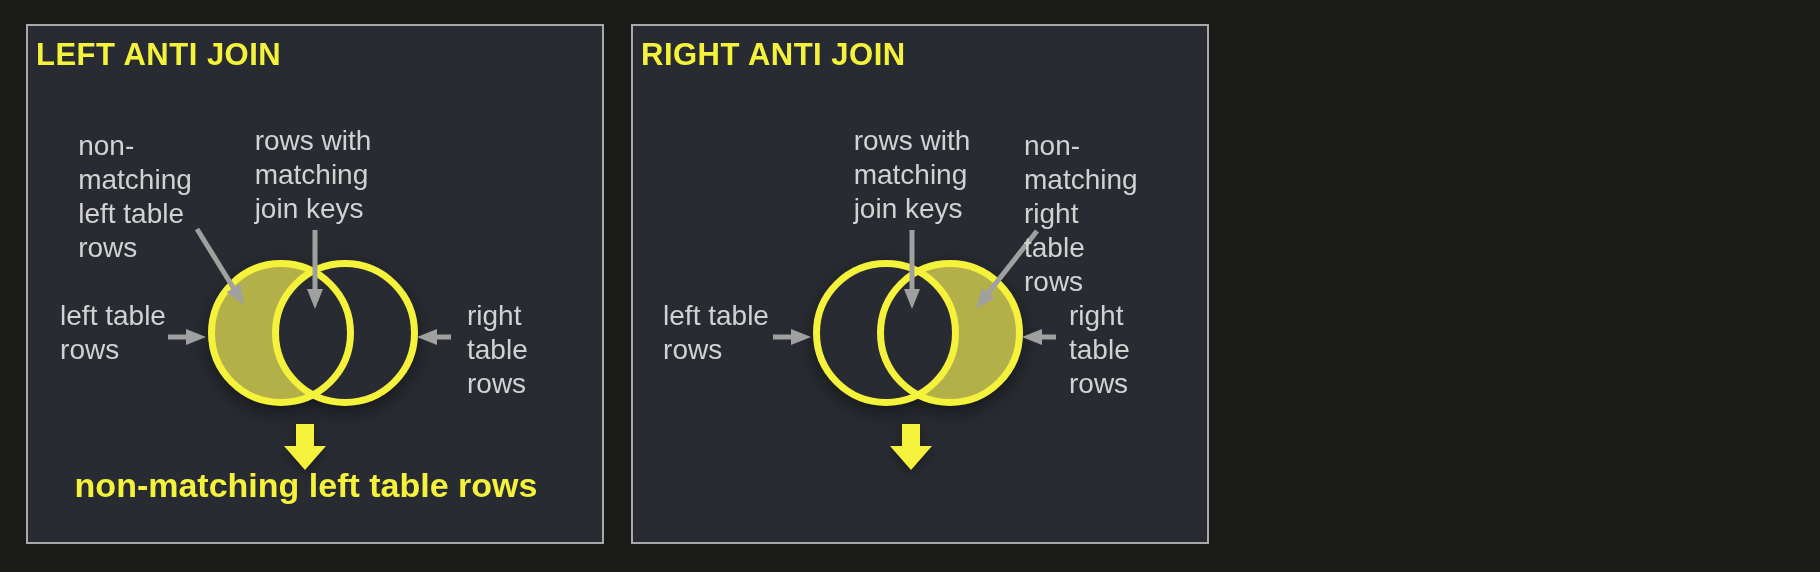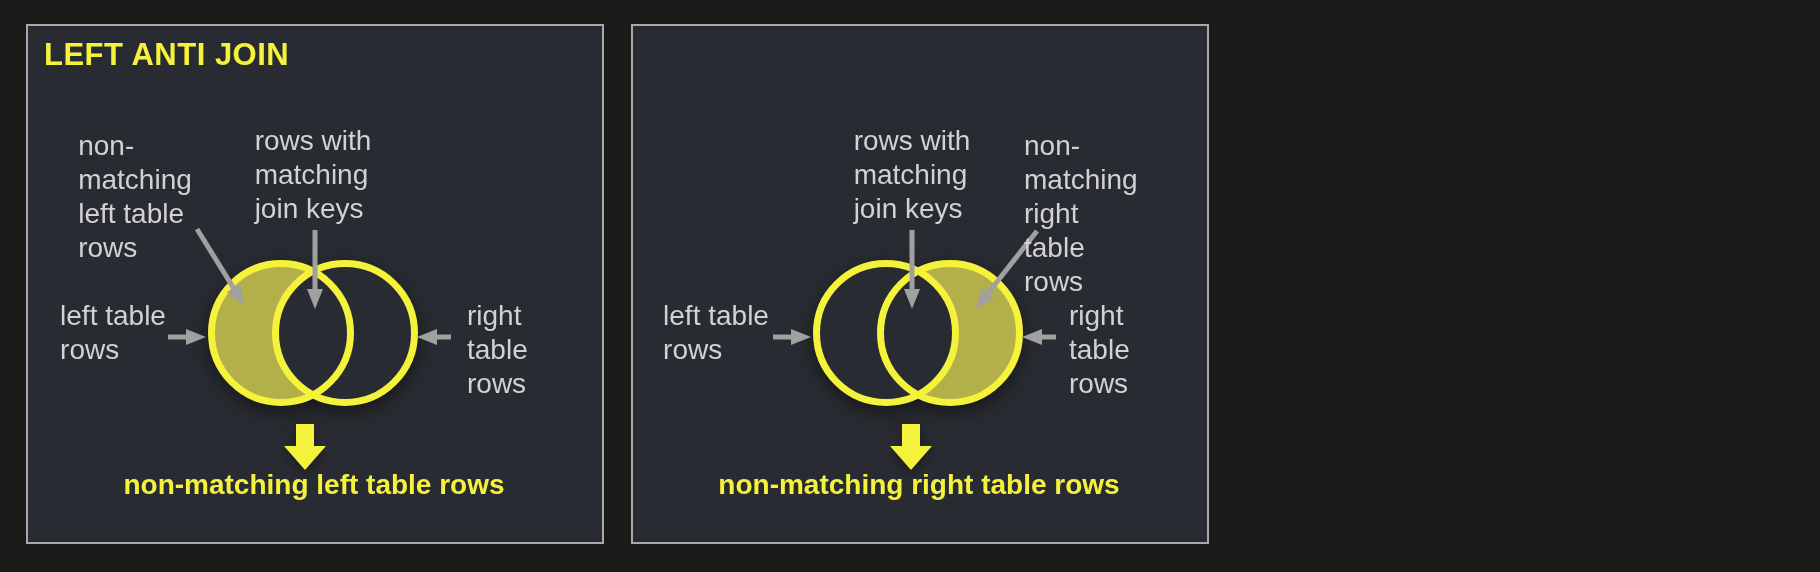--- a/index.html
+++ b/index.html
@@ -29,21 +29,21 @@
     top:24px;
     width:578px;
     height:520px;
     background:var(--panel_bg);
     border:2px solid var(--panel_border);
   }
   .panel--left{left:26px;}
   .panel--right{left:631px;}
   .panel-title{
     position:absolute;
-    left:16px;
+    left:8px;
     top:11px;
     margin:0;
     font-size:31px;
     line-height:36px;
     font-weight:bold;
     color:var(--yellow);
     letter-spacing:.5px;
     white-space:nowrap;
   }
   .diagram-label{
@@ -65,24 +65,24 @@
   .venn-group{filter:drop-shadow(0 6px 9px rgba(0,0,0,.45));}
   .ring{fill:none;stroke:var(--yellow);stroke-width:7;}
   .region-fill{fill:var(--olive);}
   .region-mask{fill:var(--panel_bg);}
   .arrow-line{stroke:var(--arrow_gray);stroke-width:5;}
   .arrow-head{fill:var(--arrow_gray);}
   .block-arrow{fill:var(--yellow);filter:drop-shadow(0 4px 6px rgba(0,0,0,.35));}
   .result-label{
     position:absolute;
     top:442px;
-    left:8px;
+    left:0;
     width:556px;
     text-align:center;
-    font-size:28px;
+    font-size:34px;
     line-height:34px;
     font-weight:bold;
     color:var(--yellow);
     white-space:nowrap;
   }
 </style>
 </head>
 <body>
 
 <div class="canvas">
@@ -127,20 +127,21 @@
 join keys</div>
     <div class="diagram-label" style="left:85px; top:273px;">left table
 rows</div>
     <div class="diagram-label" style="left:484px; top:273px;">right table
 rows</div>
 
     <div class="result-label">non-matching left table rows</div>
   </section>
 
   <section class="panel panel--right">
+    <h2 class="panel-title">RIGHT ANTI JOIN</h2>
 
     <svg class="venn-svg" viewBox="0 0 574 516">
       <g class="venn-group">
         <circle class="region-fill" cx="317" cy="307" r="70"></circle>
         <circle class="region-mask" cx="253" cy="307" r="70"></circle>
         <circle class="ring" cx="253" cy="307" r="69.5"></circle>
         <circle class="ring" cx="317" cy="307" r="69.5"></circle>
       </g>
       <g>
         <g>
@@ -168,16 +169,15 @@
 join keys</div>
     <div class="diagram-label" style="left:452px; top:103px;">non-
 matching
 right table
 rows</div>
     <div class="diagram-label" style="left:83px; top:273px;">left table
 rows</div>
     <div class="diagram-label" style="left:482px; top:273px;">right table
 rows</div>
 
-    <div class="result-label">non-matching right table rows</div>
   </section>
 
 </div>
 
 </body></html>

